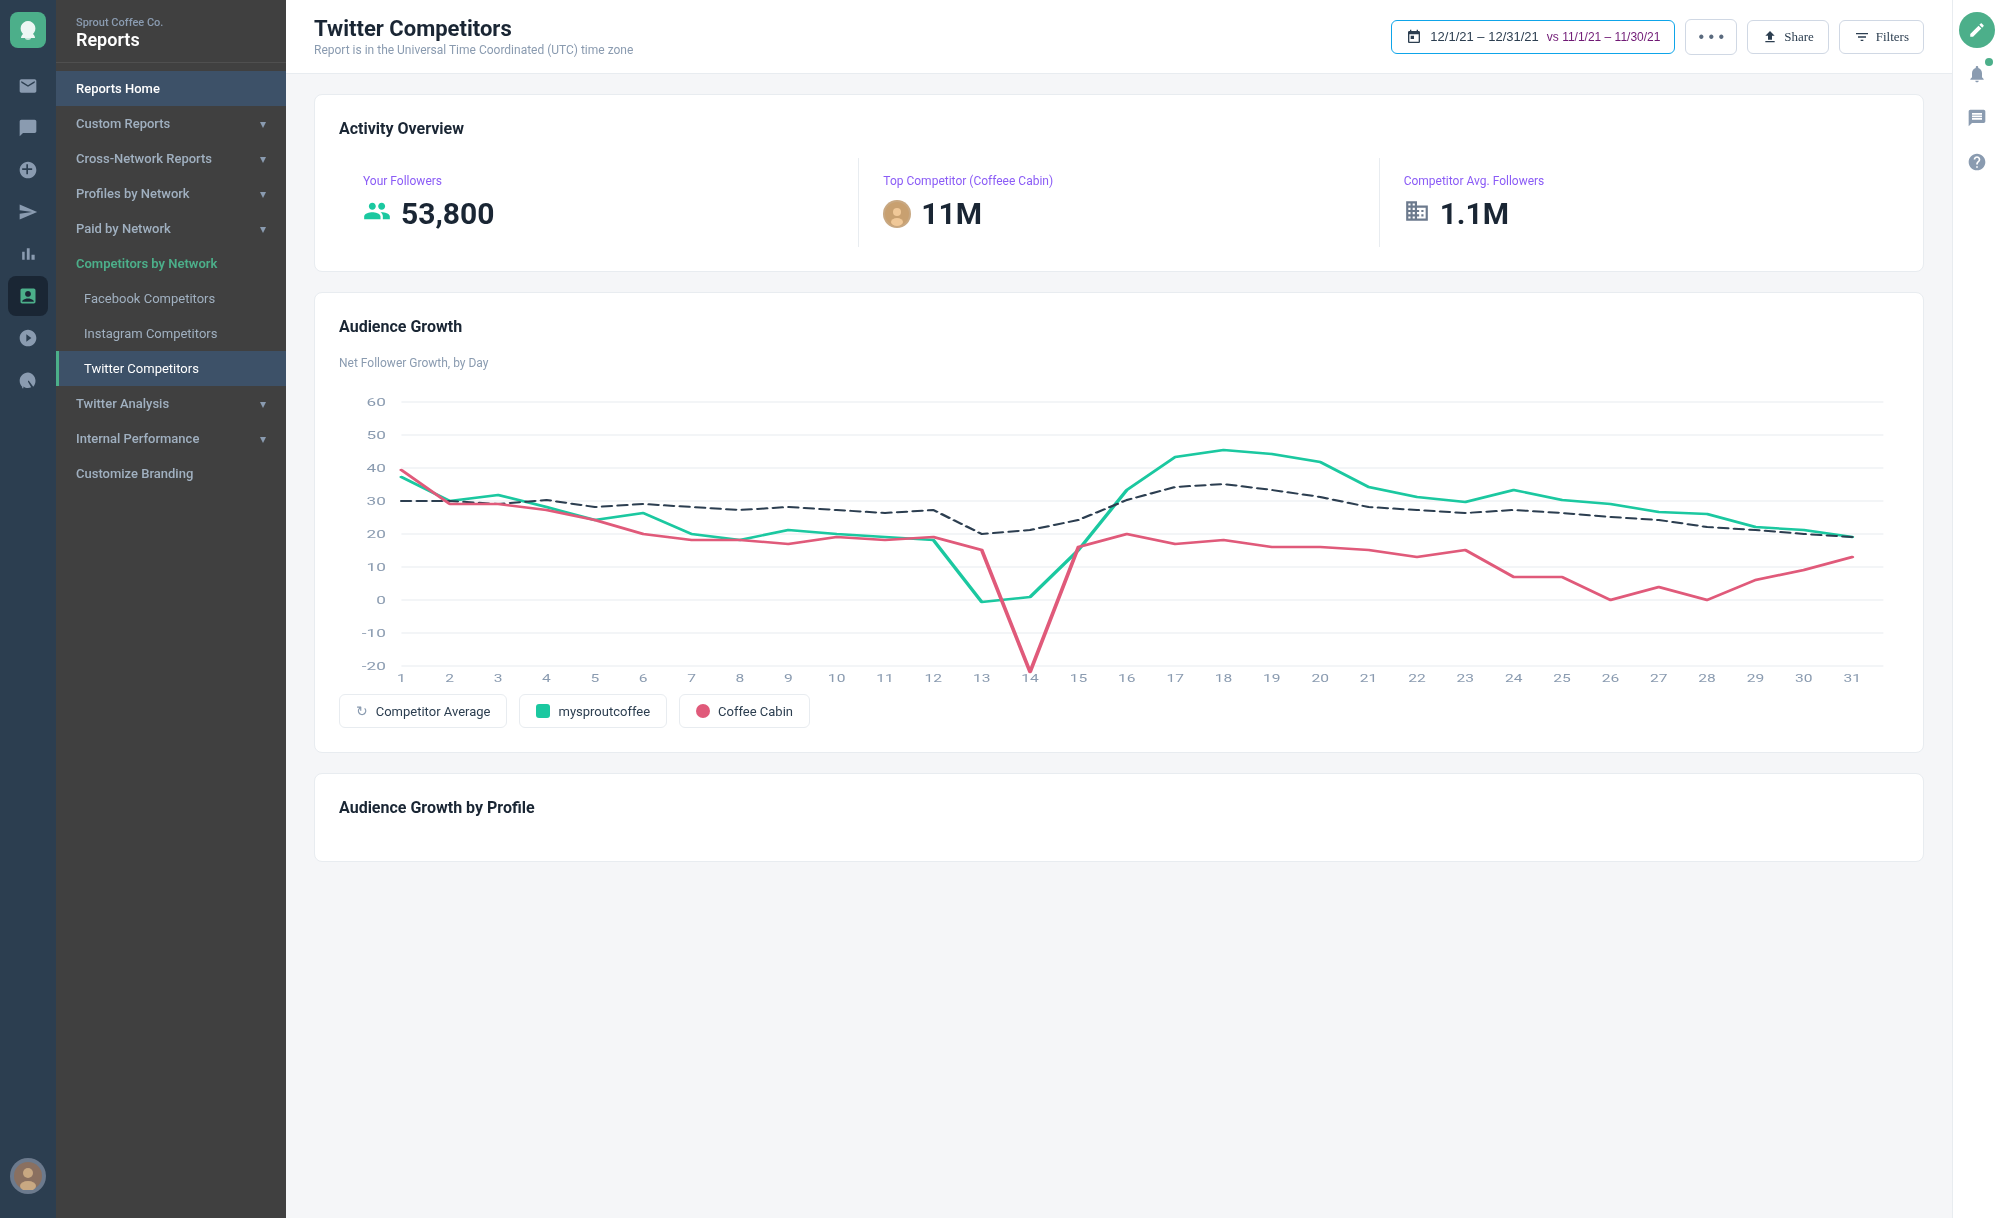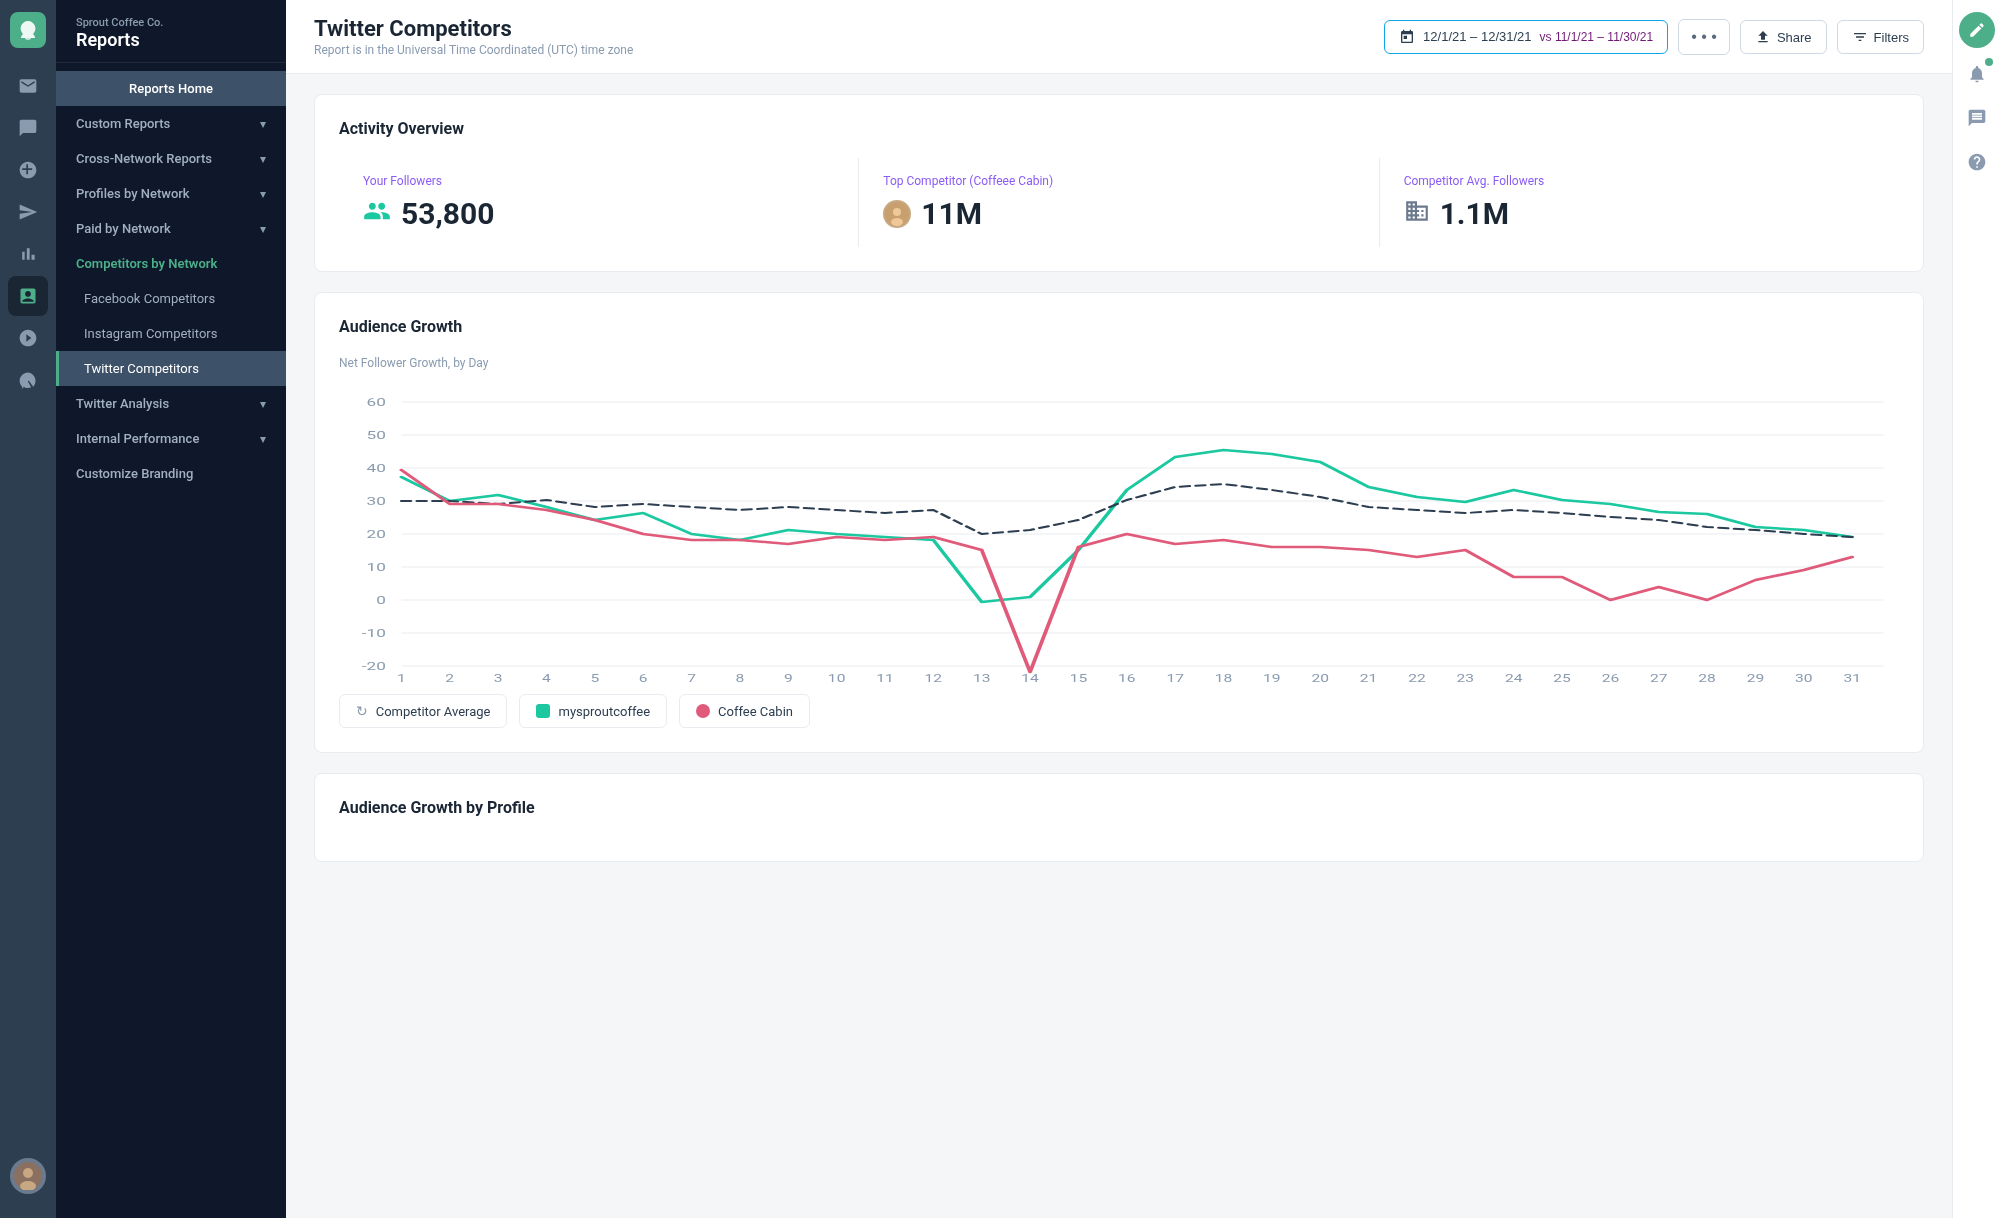--- a/index.html
+++ b/index.html
@@ -65,21 +65,21 @@
       display: flex;
       align-items: center;
       justify-content: center;
       color: white;
       font-size: 16px;
     }
 
     
     .sidebar {
       width: 230px;
-      background: #0f172a;
+      background: #404040;
       display: flex;
       flex-direction: column;
       flex-shrink: 0;
       overflow-y: auto;
     }
     .sidebar-header {
       padding: 16px 20px 12px;
       border-bottom: 1px solid rgba(255,255,255,0.08);
     }
     .sidebar-company {
@@ -100,21 +100,21 @@
       display: flex;
       align-items: center;
       justify-content: space-between;
       padding: 10px 20px;
       color: #a0b0c0;
       font-size: 13px;
       font-weight: 500;
       cursor: pointer;
       border-radius: 0;
     }
-    .sidebar-item.active { background: #3d5168; color: white; justify-content: center; }
+    .sidebar-item.active { background: #3d5168; color: white; }
     .sidebar-item .chevron { color: #8a9bb0; font-size: 12px; }
     .sidebar-sub-item {
       display: flex;
       align-items: center;
       padding: 10px 20px 10px 28px;
       color: #a0b0c0;
       font-size: 13px;
       cursor: pointer;
     }
     .sidebar-sub-item.active { background: #3d5168; color: white; border-left: 3px solid #4caf8a; padding-left: 25px; }
@@ -199,30 +199,31 @@
       padding: 8px 14px;
       font-size: 13px;
       font-weight: 500;
       color: #2c3e50;
       background: white;
       cursor: pointer;
       white-space: nowrap;
     }
     .action-btn {
       display: flex;
-      align-items: flex-end;
+      align-items: center;
       gap: 6px;
       border: 1px solid #d0d8e4;
       border-radius: 6px;
       padding: 8px 14px;
       font-size: 13px;
       font-weight: 500;
       color: #2c3e50;
       background: white;
       cursor: pointer;
+      font-family: Liberation Serif, serif;
     }
     .more-btn {
       border: 1px solid #d0d8e4;
       border-radius: 6px;
       padding: 8px 12px;
       background: white;
       cursor: pointer;
       color: #5a6a7e;
       font-size: 16px;
     }

